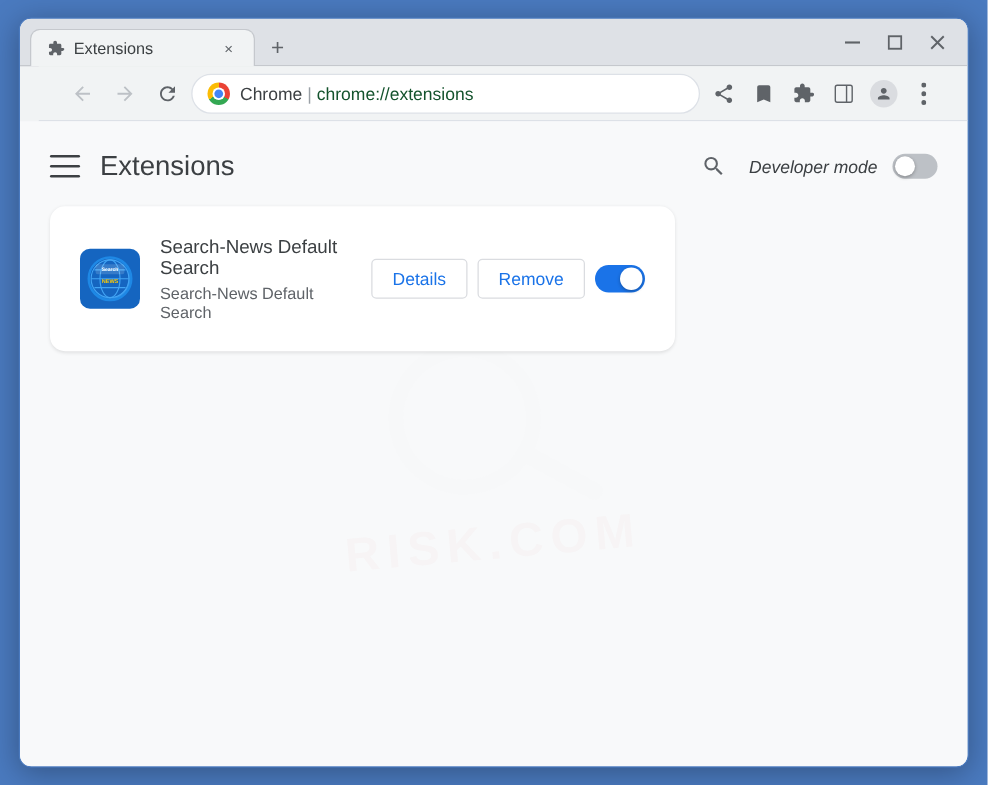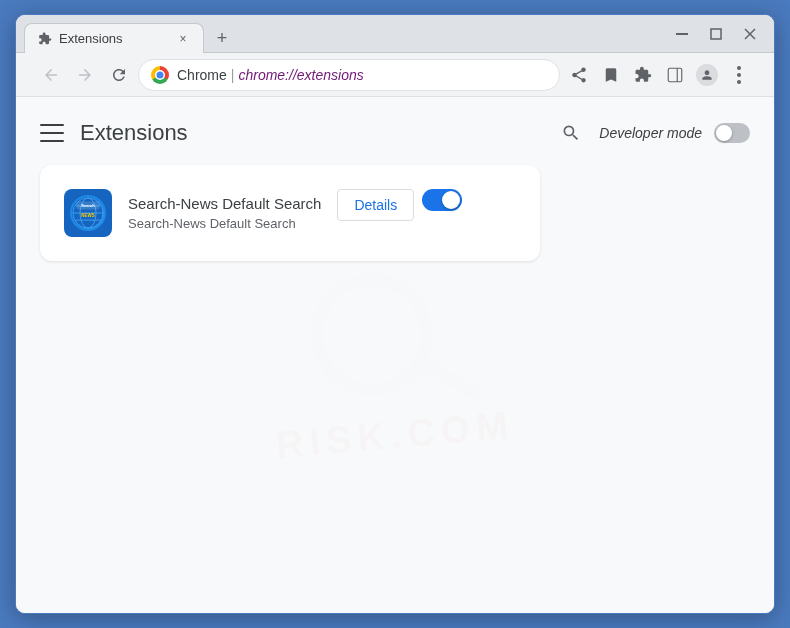--- a/index.html
+++ b/index.html
@@ -116,20 +116,21 @@
 
     
     .toolbar {
       background: #f1f3f4;
       display: flex;
       align-items: center;
       height: 44px;
       padding: 0 20px;
       gap: 4px;
       border-bottom: 1px solid #dde1e7;
+      margin-left: 15px;
     }
 
     .nav-btn {
       width: 30px;
       height: 30px;
       display: flex;
       align-items: center;
       justify-content: center;
       border-radius: 50%;
       color: #5f6368;
@@ -163,22 +164,21 @@
       color: #3c4043;
       font-weight: 500;
     }
 
     .address-separator {
       color: #9aa0a6;
       margin: 0 2px;
     }
 
     .address-path {
-      color: #701a75;
-      font-style: italic;
+      color: #14532d;
     }
 
     .toolbar-actions {
       display: flex;
       align-items: center;
       gap: 2px;
     }
 
     .toolbar-icon-btn {
       width: 30px;
@@ -356,21 +356,21 @@
       color: #3c4043;
     }
 
     .extension-description {
       font-size: 13px;
       color: #5f6368;
     }
 
     .extension-actions {
       display: flex;
-      align-items: flex-start;
+      align-items: center;
       gap: 8px;
     }
 
     .action-btn {
       height: 32px;
       padding: 0 16px;
       border: 1px solid #dadce0;
       border-radius: 4px;
       background: white;
       color: #1a73e8;
@@ -616,20 +616,21 @@
           </div>
 
           <div class="extension-details">
             <span class="extension-name">Search-News Default Search</span>
             <span class="extension-description">Search-News Default Search</span>
           </div>
         </div>
 
         <div class="extension-actions">
           <button class="action-btn">Details</button>
+          <button class="action-btn">Remove</button>
           <div class="ext-toggle">
             <div class="ext-toggle-knob"></div>
           </div>
         </div>
       </div>
     </div>
 
   </div>
 </div>
 

